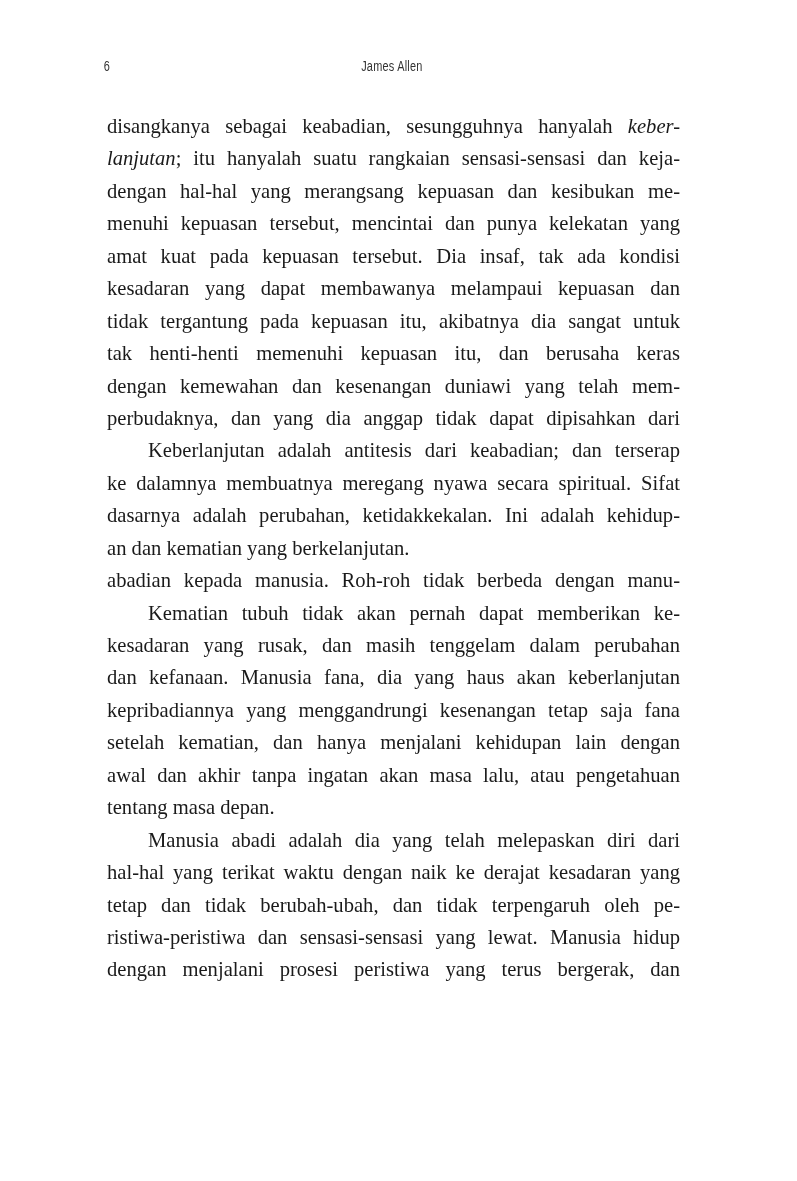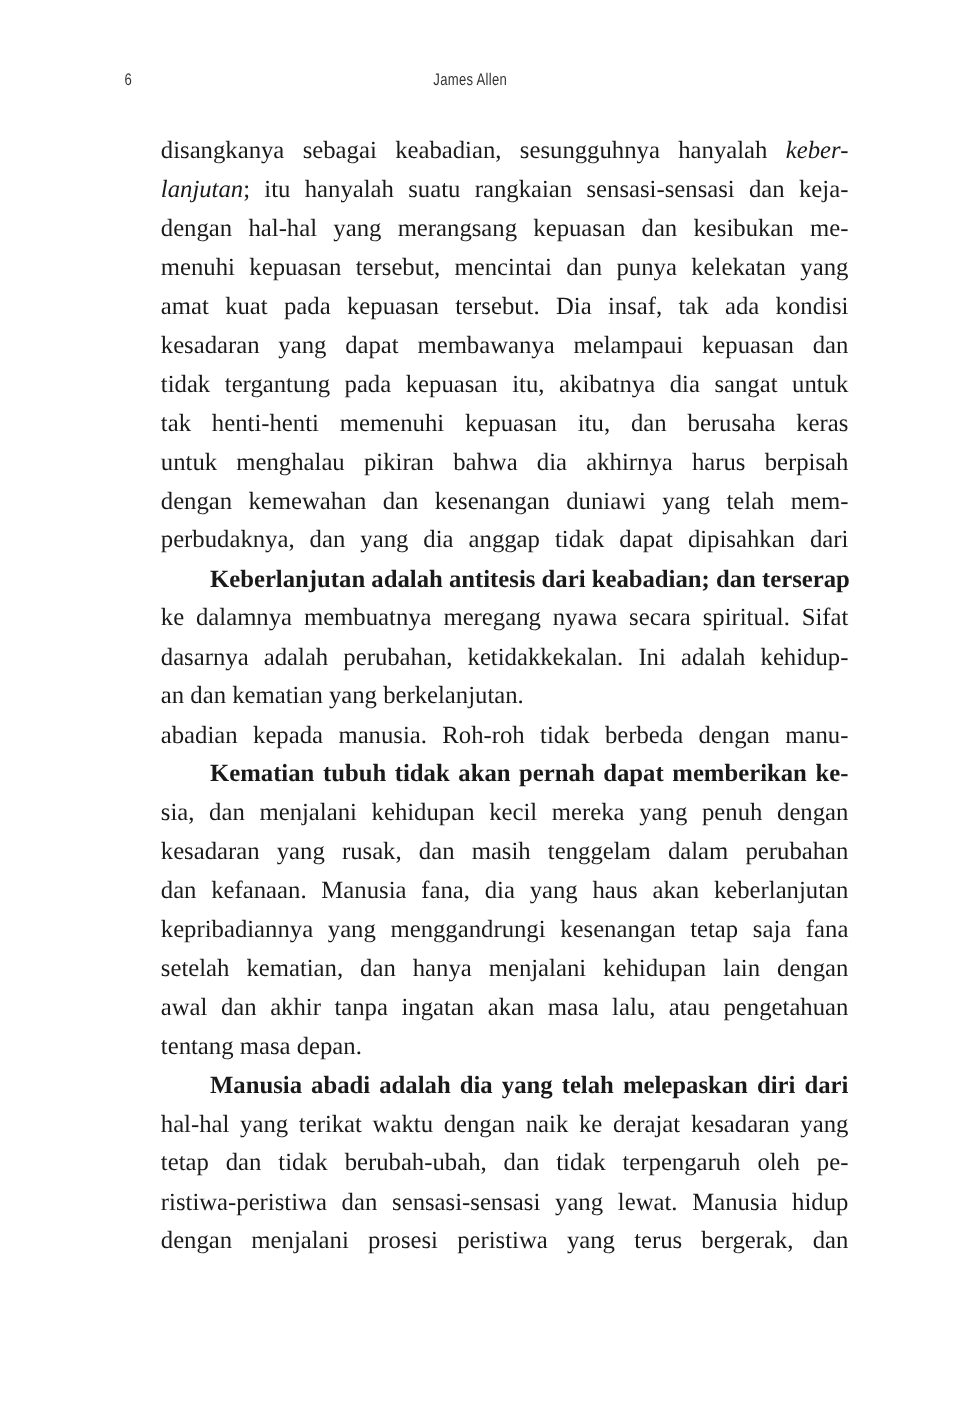--- a/index.html
+++ b/index.html
@@ -38,37 +38,35 @@
       letter-spacing: 0.3px;
     }
     .body-text {
       position: absolute;
       top: 110px;
       left: 107px;
       width: 573px;
       font-family: "Liberation Serif", serif;
       font-size: 20.6px;
       color: #1a1a1a;
-      margin-left: 27px;
     }
     .line {
       display: block;
       height: 32.45px;
       line-height: 32.45px;
       white-space: nowrap;
       text-align: justify;
       text-align-last: justify;
       width: 573px;
     }
     .line.last {
       text-align-last: left;
     }
     .line.indent {
       text-indent: 41px;
-      font-weight: bold;
     }
     .it {
       font-style: italic;
     }
   </style>
 </head>
 <body>
 
 <div class="running-head">
   <span class="page-number">6</span>
@@ -79,36 +77,34 @@
 
   <div>
     <span class="line"><span>disangkanya sebagai keabadian, sesungguhnya hanyalah </span><span class="it">keber-</span></span>
     <span class="line"><span class="it">lanjutan</span><span>; itu hanyalah suatu rangkaian sensasi-sensasi dan keja-</span></span>
     <span class="line">dengan hal-hal yang merangsang kepuasan dan kesibukan me-</span>
     <span class="line">menuhi kepuasan tersebut, mencintai dan punya kelekatan yang</span>
     <span class="line">amat kuat pada kepuasan tersebut. Dia insaf, tak ada kondisi</span>
     <span class="line">kesadaran yang dapat membawanya melampaui kepuasan dan</span>
     <span class="line">tidak tergantung pada kepuasan itu, akibatnya dia sangat untuk</span>
     <span class="line">tak henti-henti memenuhi kepuasan itu, dan berusaha keras</span>
-    <span class="line">untuk menghalau pikiran bahwa dia akhirnya harus berpisah</span>
     <span class="line">dengan kemewahan dan kesenangan duniawi yang telah mem-</span>
     <span class="line">perbudaknya, dan yang dia anggap tidak dapat dipisahkan dari</span>
   </div>
 
   <div>
     <span class="line indent">Keberlanjutan adalah antitesis dari keabadian; dan terserap</span>
     <span class="line">ke dalamnya membuatnya meregang nyawa secara spiritual. Sifat</span>
     <span class="line">dasarnya adalah perubahan, ketidakkekalan. Ini adalah kehidup-</span>
     <span class="line last">an dan kematian yang berkelanjutan.</span>
   </div>
 
   <div>
     <span class="line">abadian kepada manusia. Roh-roh tidak berbeda dengan manu-</span>
     <span class="line indent">Kematian tubuh tidak akan pernah dapat memberikan ke-</span>
-    <span class="line">sia, dan menjalani kehidupan kecil mereka yang penuh dengan</span>
     <span class="line">kesadaran yang rusak, dan masih tenggelam dalam perubahan</span>
     <span class="line">dan kefanaan. Manusia fana, dia yang haus akan keberlanjutan</span>
     <span class="line">kepribadiannya yang menggandrungi kesenangan tetap saja fana</span>
     <span class="line">setelah kematian, dan hanya menjalani kehidupan lain dengan</span>
     <span class="line">awal dan akhir tanpa ingatan akan masa lalu, atau pengetahuan</span>
     <span class="line last">tentang masa depan.</span>
   </div>
 
   <div>
     <span class="line indent">Manusia abadi adalah dia yang telah melepaskan diri dari</span>

